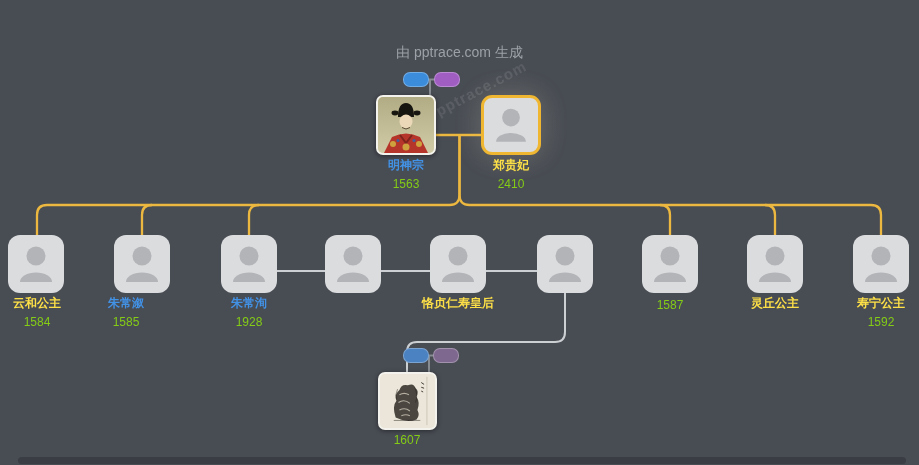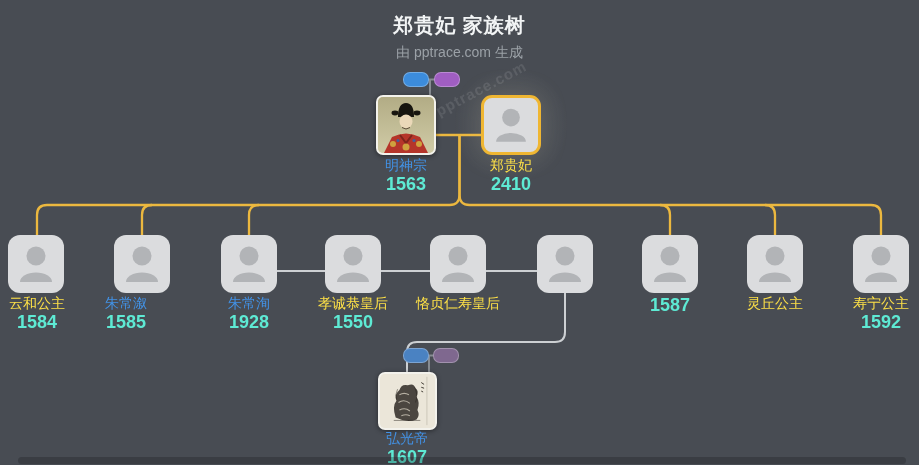--- a/index.html
+++ b/index.html
@@ -27,37 +27,36 @@
   .pnode svg{display:block;width:100%;height:100%;}
   .portrait{position:absolute;box-sizing:border-box;border:2px solid #f3f2ec;
     border-radius:7px;overflow:hidden;background:#d8d3b8;
     box-shadow:0 1px 5px rgba(0,0,0,0.45);}
   .portrait svg{display:block;width:100%;height:100%;}
   .hl{position:absolute;left:481px;top:95px;width:60px;height:60px;border-radius:11px;
     background:#dbdcde;border:3px solid #efb632;box-sizing:border-box;
     box-shadow:0 0 26px 4px rgba(250,225,160,0.10);}
   .hl svg{display:block;width:100%;height:100%;}
   .plabel{position:absolute;width:120px;text-align:center;pointer-events:none;}
-  .pname{font-size:14px;font-weight:normal;line-height:17px;}
-  .pyear{font-size:18px;color:#5eead4;line-height:20px;font-weight:bold;}
+  .pname{font-size:12px;font-weight:bold;line-height:17px;}
+  .pyear{font-size:12px;color:#84cc16;line-height:20px;}
   .nm-m{color:#4292e6;}
   .nm-f{color:#fde047;}
   .watermark{position:absolute;left:428px;top:68px;width:150px;
     transform:rotate(-28deg);transform-origin:center;
     color:rgba(255,255,255,0.10);font-size:15px;font-weight:bold;
     letter-spacing:1px;pointer-events:none;z-index:30;}
   .hscroll{position:absolute;left:18px;top:457px;width:888px;height:7px;
     border-radius:4px;background:rgba(23,26,30,0.28);}
 </style>
 </head>
 <body>
 
 <div class="stage">
 
-  <div class="title">郑贵妃 家族树</div>
   <div class="subtitle">由 pptrace.com 生成</div>
 
   <div class="glow"></div>
 
   <svg class="lines" width="919" height="465" viewBox="0 0 919 465">
     <g fill="none" stroke="#ecb83f" stroke-width="2.3">
       <path d="M436,135 H481"></path>
       <path d="M459.5,135 V195 Q459.5,205 449.5,205 H47 Q37,205 37,215 V236"></path>
       <path d="M459.5,135 V195 Q459.5,205 469.5,205 H871 Q881,205 881,215 V236"></path>
       <path d="M152,205 Q142,205 142,215 V236"></path>
@@ -156,24 +155,20 @@
     <div class="pname nm-m">朱常洵</div>
     <div class="pyear">1928</div>
   </div>
 
   <div class="pnode" style="left:325px">
     <svg viewBox="0 0 56 58">
       <circle cx="28" cy="21" r="9.5" fill="#b2b4b7"></circle>
         <path d="M12,47 A16,9.5 0 0 1 44,47 Z" fill="#b2b4b7"></path>
       </svg>
   </div>
-  <div class="plabel" style="left:293px;top:295px;">
-    <div class="pname nm-f">孝诚恭皇后</div>
-    <div class="pyear">1550</div>
-  </div>
 
   <div class="pnode" style="left:430px">
     <svg viewBox="0 0 56 58">
       <circle cx="28" cy="21" r="9.5" fill="#b2b4b7"></circle>
         <path d="M12,47 A16,9.5 0 0 1 44,47 Z" fill="#b2b4b7"></path>
       </svg>
   </div>
   <div class="plabel" style="left:398px;top:295px;">
     <div class="pname nm-f">恪贞仁寿皇后</div>
     <div class="pyear"></div>
@@ -225,20 +220,19 @@
     <svg viewBox="0 0 57 57">
       <rect x="0" y="0" width="57" height="57" fill="#ebe6d9"></rect>
       <line x1="49" y1="3" x2="49" y2="54" stroke="#5a5040" stroke-opacity="0.22" stroke-width="1"></line>
       <path d="M43,9 l3,2 m-3,3 l3,1 m-3,3 l2,1" stroke="#3a362e" stroke-width="1" fill="none"></path>
       <path d="M16,46 Q12,34 17,28 Q14,22 20,17 Q22,10 29,12 Q35,9 37,15 Q41,18 38,24 Q42,30 39,38 Q42,44 38,48 Q28,52 16,46 Z" fill="#34302a" fill-opacity="0.88"></path>
       <path d="M20,22 q5,-3 10,0 M19,30 q6,-4 12,1 M20,38 q6,-3 11,1 M22,44 q5,-2 9,0" stroke="#d8d2c2" stroke-width="1.2" fill="none" stroke-opacity="0.75"></path>
       <path d="M18,16 q-3,6 -1,12 M36,14 q4,8 1,16 M14,49 h28" stroke="#211d18" stroke-width="1" fill="none" stroke-opacity="0.5"></path>
     </svg>
   </div>
   <div class="plabel" style="left:347px;top:430px;">
-    <div class="pname nm-m">弘光帝</div>
     <div class="pyear">1607</div>
   </div>
 
   <div class="watermark">pptrace.com</div>
 
   <div class="hscroll"></div>
 </div>
 
 </body></html>

